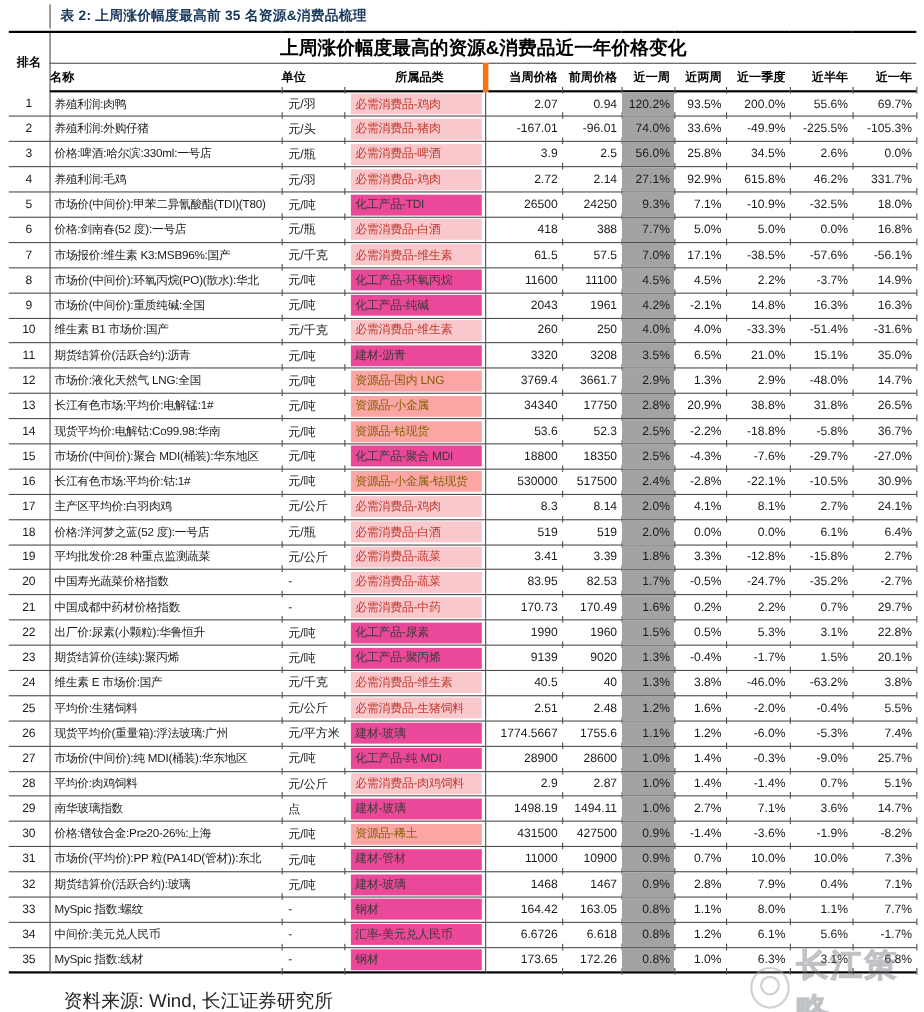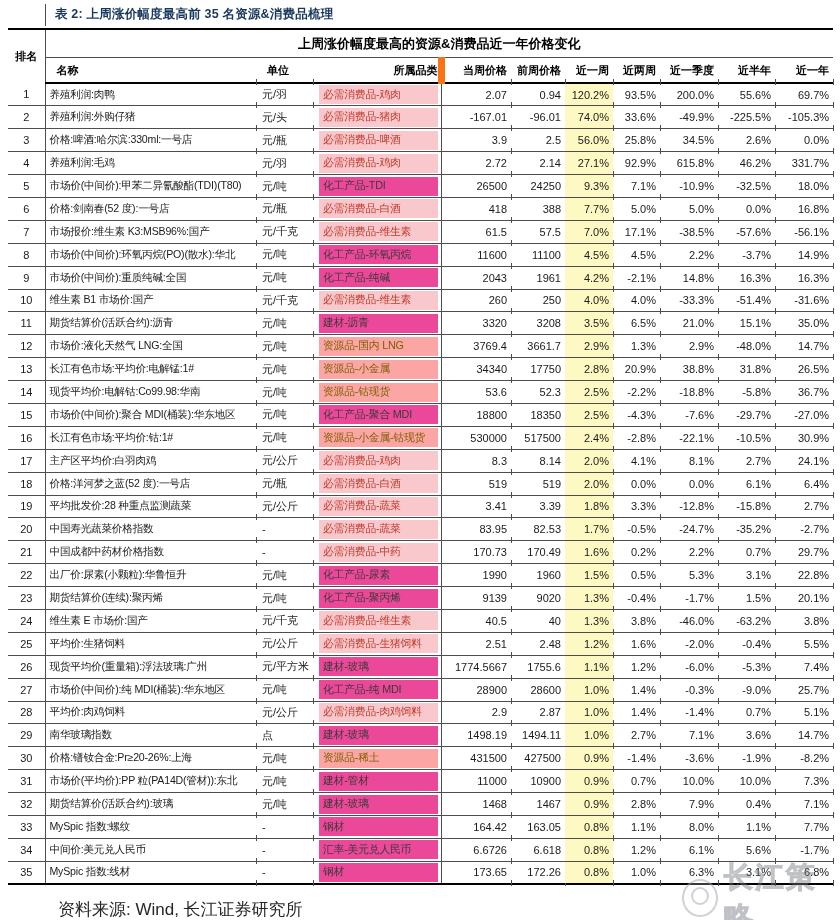--- a/index.html
+++ b/index.html
@@ -13,38 +13,38 @@
     color:#17375d;letter-spacing:.2px;
   }
   .title-accent{
     position:absolute;top:4px;left:45px;width:1px;height:22px;background:#4d4d4d;
   }
   .table-wrap{position:absolute;top:28px;left:8px;}
   table{border-collapse:collapse;table-layout:fixed;width:825px;border-top:2px solid #000;}
   th,td{font-size:11px;padding:0;position:relative;overflow:visible;white-space:nowrap;}
   thead .group-th{
     border-bottom:1px solid #4d4d4d;text-align:center;font-weight:bold;
-    font-size:13px;height:27px;vertical-align:middle;color:#000;margin-left:34px;
+    font-size:17px;height:27px;vertical-align:middle;color:#000;margin-left:34px;
   }
   thead .rank-th{
     border-right:1px solid #4d4d4d;text-align:center;font-weight:bold;vertical-align:middle;color:#000;
   }
   thead tr.cols th{height:24px;vertical-align:middle;font-weight:bold;border-bottom:2px solid #000;color:#000;}
-  thead th.h-left{text-align:left;padding-left:11px;}
-  thead th.h-cat{text-align:right;padding-left:11px;border-right:7px solid #f97316;}
+  thead th.h-left{text-align:left;padding-left:0;}
+  thead th.h-cat{text-align:center;padding-left:11px;border-right:5px solid #f97316;}
   thead th.h-num{text-align:right;padding-right:4px;}
   tbody tr{height:22.9px;}
   tbody td{border-bottom:1px solid #4d4d4d;vertical-align:middle;}
   tbody tr:last-child td{border-bottom:2px solid #000;}
   td.rank{text-align:center;border-right:1px solid #4d4d4d;}
   td.name{padding-left:4px;font-size:10.6px;letter-spacing:-0.2px;}
   td.unit{padding-left:6px;}
   td.cat{border-right:1px solid #4d4d4d;}
   td.num{text-align:right;padding-right:4px;}
-  td.w1{background:#fef9c3;}
+  td.w1{background:#a3a3a3;}
   .chip{
     margin:1px 3px 1px 6px;height:19px;display:flex;align-items:center;
     padding:0 4px;font-size:10.8px;letter-spacing:-0.2px;overflow:hidden;
   }
   .chip.pink{background:#f9c8cc;color:#c0392b;}
   .chip.blue{background:#ec4899;color:#3a3a3a;}
   .chip.yellow{background:#fca5a5;color:#7f6000;}
   td.tick::after,th.tick::after{
     content:"";position:absolute;right:-1px;bottom:-3px;width:1px;height:6px;background:#4d4d4d;
   }

